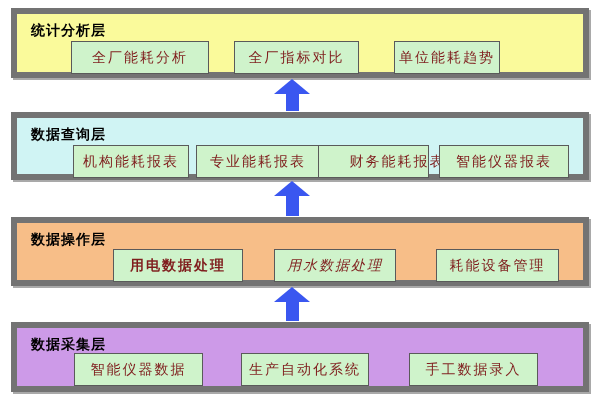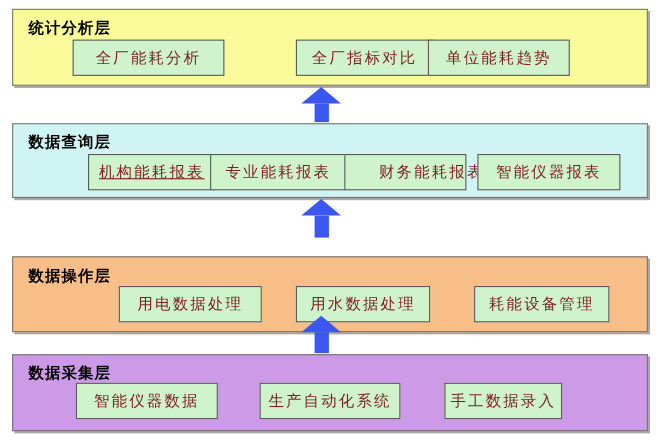--- a/index.html
+++ b/index.html
@@ -8,21 +8,21 @@
     width: 600px;
     height: 400px;
     background: #ffffff;
     font-family: "Liberation Sans", "DejaVu Sans", sans-serif;
     overflow: hidden;
   }
   .layer {
     position: absolute;
     left: 11px;
     width: 578px;
-    border: 1px solid #737373;
+    border: 6px solid #737373;
     box-shadow: 2px 2px 0 #a9a9a9;
     box-sizing: border-box;
   }
   .layer-title {
     position: absolute;
     left: 14px;
     top: 8px;
     font-size: 14px;
     font-weight: bold;
     color: #000000;
@@ -59,42 +59,42 @@
     border-bottom: 15px solid #3a57f0;
   }
   .arrow-shaft {
     width: 13px;
     flex: 1;
     background: #3a57f0;
   }
   
   #layer-0 { top: 8px;   height: 70px; background: #fafa9b; }
   #layer-1 { top: 112px; height: 68px; background: #d0f4f4; }
-  #layer-2 { top: 217px; height: 69px; background: #f7be88; margin-top: 16px; }
+  #layer-2 { top: 217px; height: 69px; background: #f7be88; }
   #layer-3 { top: 322px; height: 70px; background: #cd9ae8; }
   #arrow-0 { top: 79px;  height: 32px; }
   #arrow-1 { top: 181px; height: 35px; }
   #arrow-2 { top: 287px; height: 34px; }
   
   #l0-b0 { left: 54px;  top: 27px; width: 138px; }
-  #l0-b1 { left: 217px; top: 27px; width: 125px; margin-left: 40px; }
-  #l0-b2 { left: 377px; top: 27px; width: 129px; }
+  #l0-b1 { left: 217px; top: 27px; width: 125px; }
+  #l0-b2 { left: 377px; top: 27px; width: 106px; }
   
-  #l1-b0 { left: 68px;  top: 27px; width: 116px; text-decoration: underline; }
+  #l1-b0 { left: 56px;  top: 27px; width: 116px; }
   #l1-b1 { left: 179px; top: 27px; width: 124px; }
   #l1-b2 { left: 301px; top: 27px; width: 111px; }
   #l1-b3 { left: 422px; top: 27px; width: 130px; }
   
   #l2-b0 { left: 96px;  top: 26px; width: 130px; }
-  #l2-b1 { left: 257px; top: 26px; width: 122px; }
+  #l2-b1 { left: 257px; top: 26px; width: 122px; font-style: italic; }
   #l2-b2 { left: 419px; top: 26px; width: 123px; }
   
   #l3-b0 { left: 57px;  top: 25px; width: 129px; }
   #l3-b1 { left: 224px; top: 25px; width: 128px; }
-  #l3-b2 { left: 392px; top: 25px; width: 107px; }
+  #l3-b2 { left: 392px; top: 25px; width: 129px; }
 </style>
 </head>
 <body>
 
 <div id="canvas">
 
   <div class="layer" id="layer-0" style="background-color: rgb(250, 250, 155);">
     <div class="layer-title">统计分析层</div>
     <div class="node" id="l0-b0" style="background-color: rgb(207, 243, 203);">全厂能耗分析</div>
     <div class="node" id="l0-b1" style="background-color: rgb(207, 243, 203);">全厂指标对比</div>
@@ -114,21 +114,21 @@
     <div class="node" id="l1-b3" style="background-color: rgb(207, 243, 203);">智能仪器报表</div>
   </div>
 
   <div class="arrow" id="arrow-1">
     <div class="arrow-head"></div>
     <div class="arrow-shaft"></div>
   </div>
 
   <div class="layer" id="layer-2" style="background-color: rgb(247, 190, 136);">
     <div class="layer-title">数据操作层</div>
-    <div class="node" id="l2-b0" style="background-color: rgb(207, 243, 203);">用电数据处理</div>
+    <div class="node" id="l2-b0" style="background-color: rgb(207, 243, 203); font-weight: bold;">用电数据处理</div>
     <div class="node" id="l2-b1" style="background-color: rgb(207, 243, 203);">用水数据处理</div>
     <div class="node" id="l2-b2" style="background-color: rgb(207, 243, 203);">耗能设备管理</div>
   </div>
 
   <div class="arrow" id="arrow-2">
     <div class="arrow-head"></div>
     <div class="arrow-shaft"></div>
   </div>
 
   <div class="layer" id="layer-3" style="background-color: rgb(205, 154, 232);">

